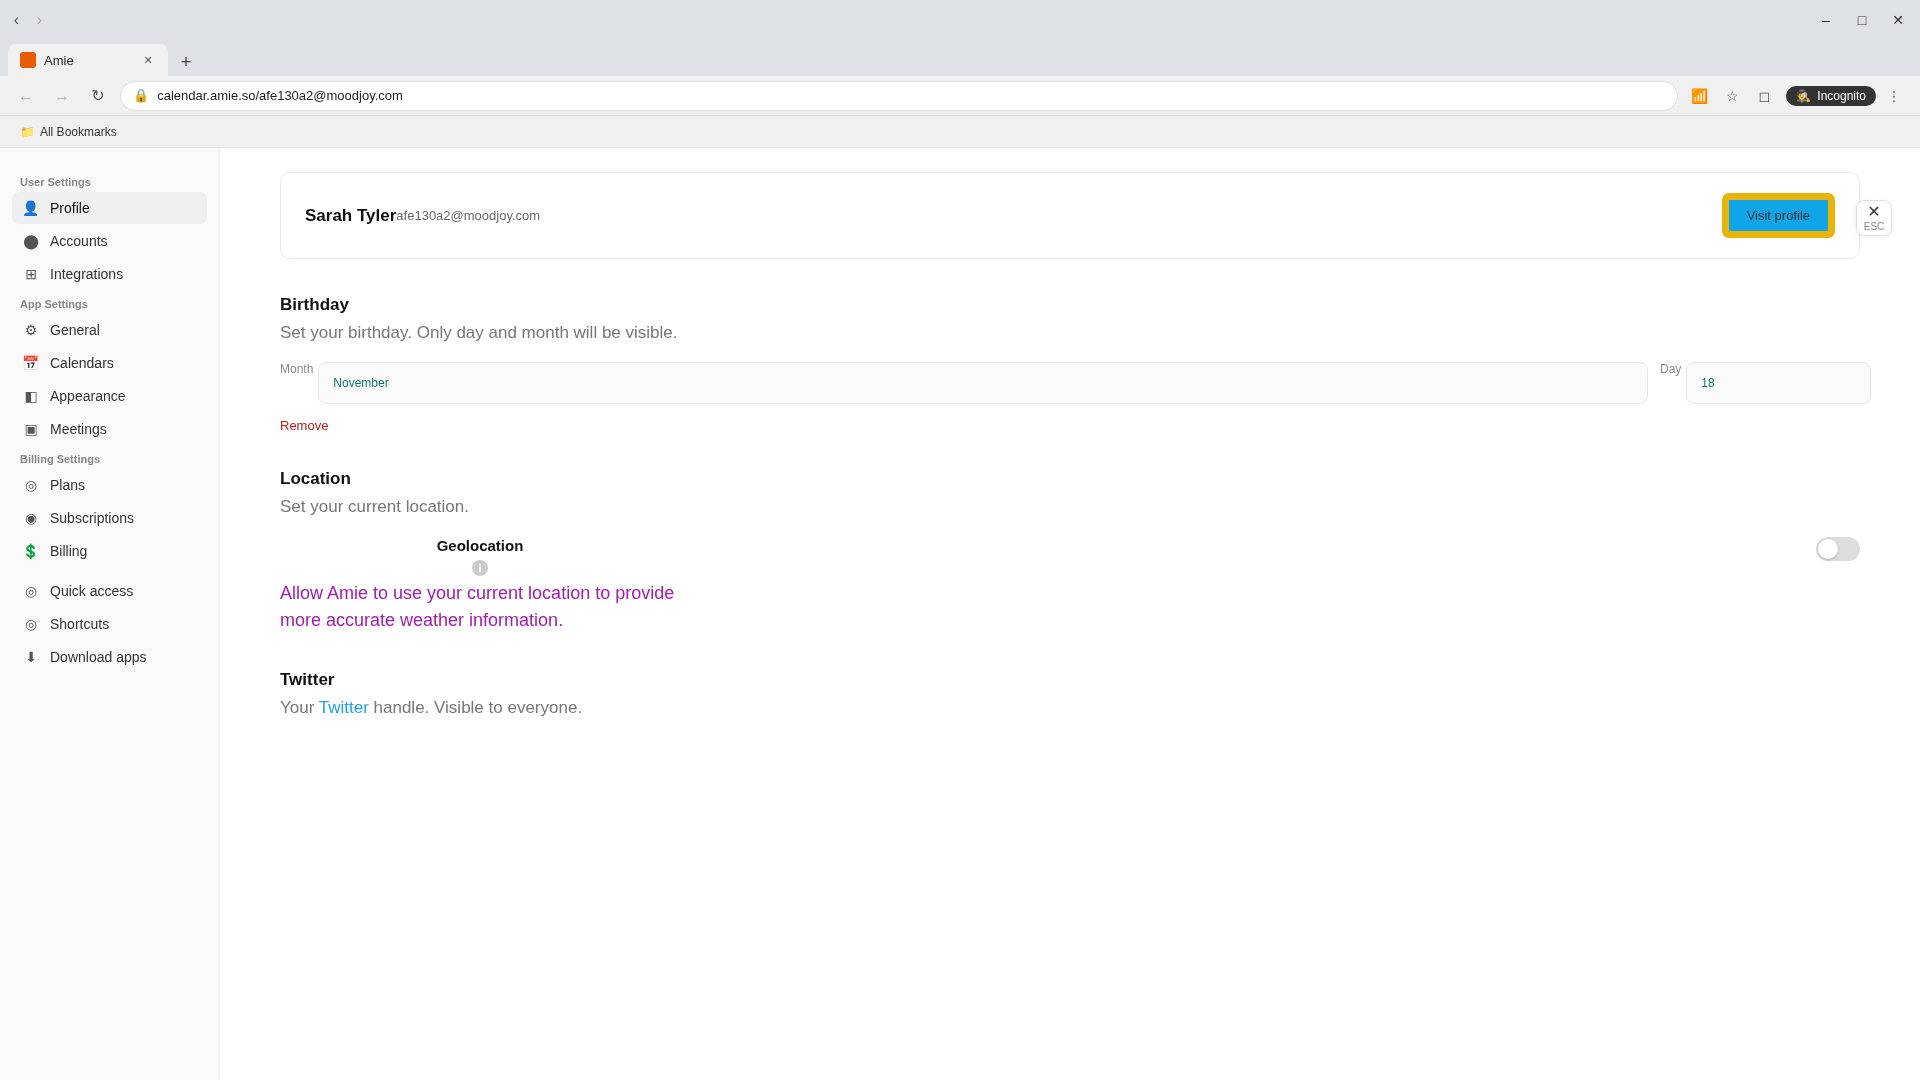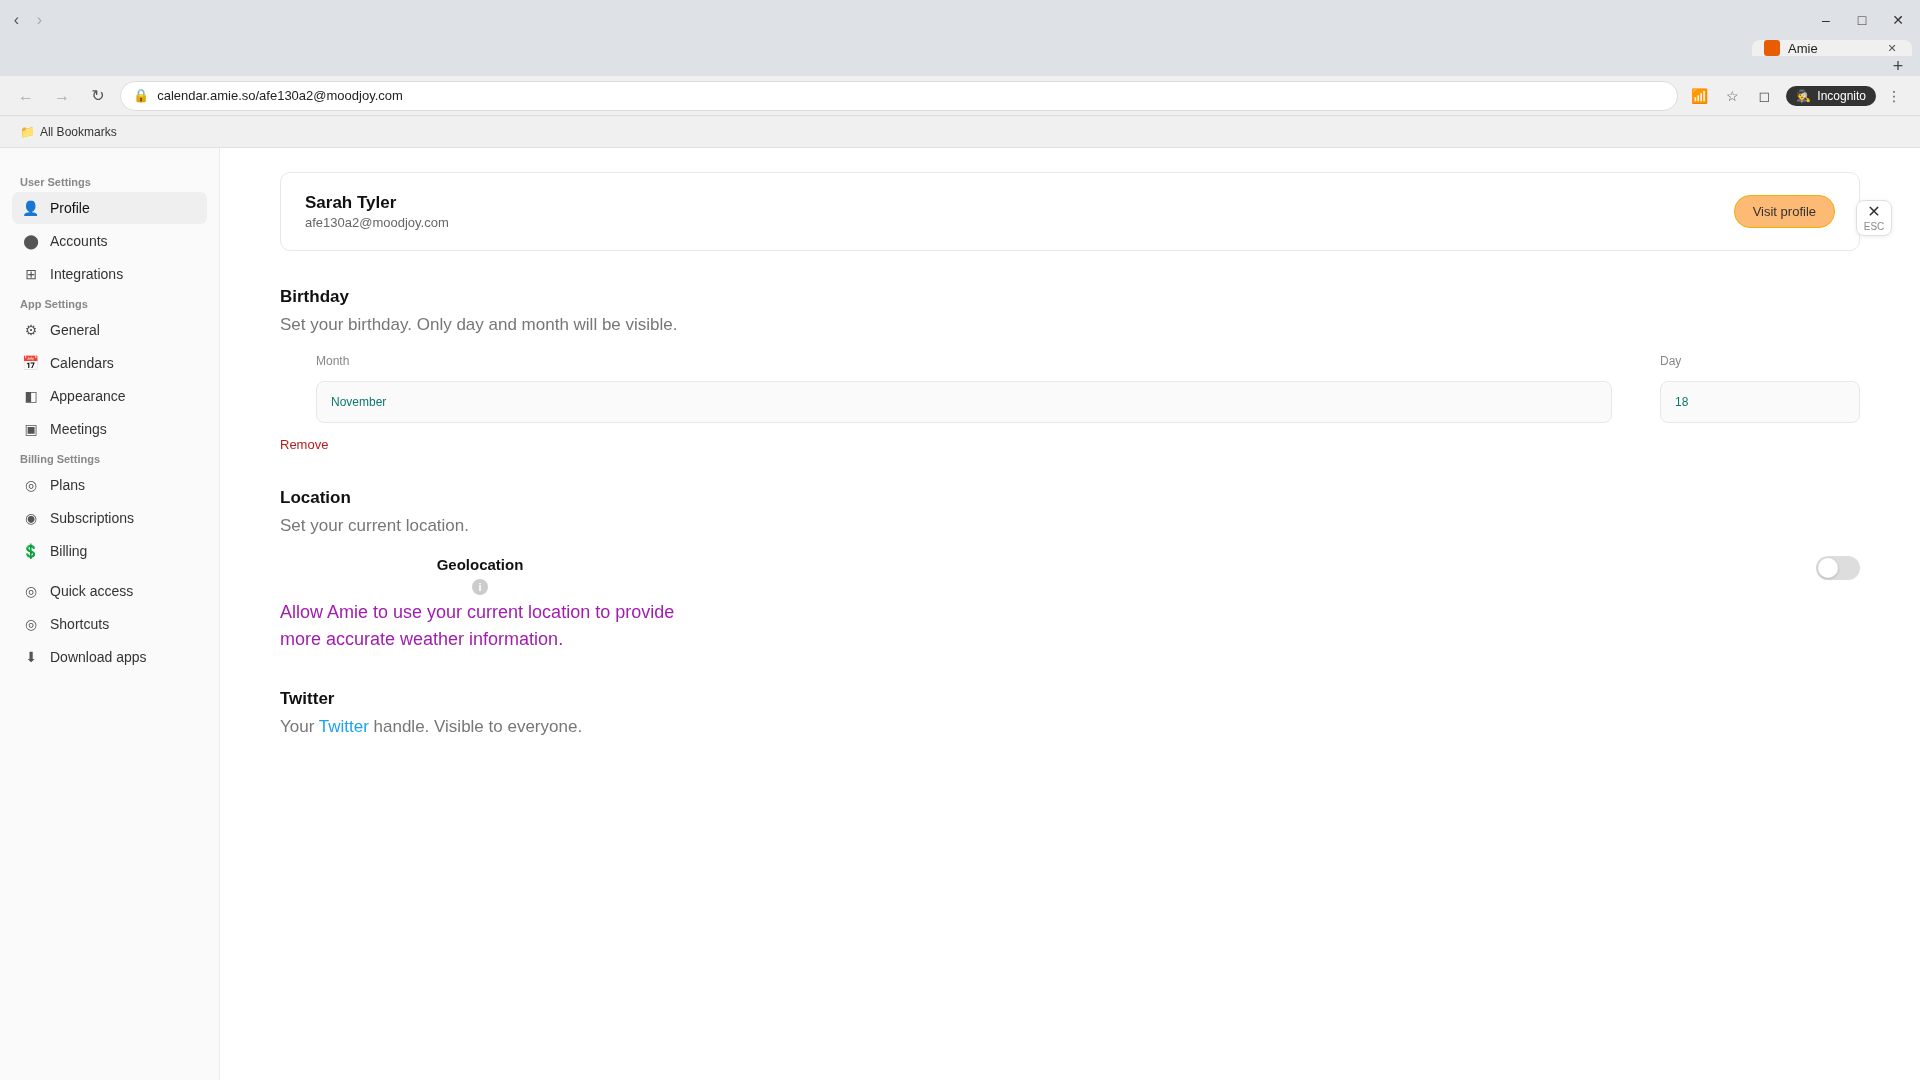--- a/index.html
+++ b/index.html
@@ -23,21 +23,20 @@
       height: 40px;
       padding: 0 8px;
       background: #dee1e6;
     }
     .browser-tabs {
       display: flex;
       align-items: flex-end;
       height: 36px;
       padding: 0 8px;
       background: #dee1e6;
-      flex-direction: column;
     }
     .tab {
       display: flex;
       align-items: center;
       height: 32px;
       padding: 0 12px;
       border-radius: 8px 8px 0 0;
       background: #f0f0f0;
       gap: 8px;
       min-width: 160px;
@@ -241,38 +240,38 @@
       justify-content: space-between;
       padding: 20px 24px;
       border: 1px solid #e8e8e8;
       border-radius: 10px;
       margin-bottom: 36px;
       margin-top: 24px;
       background: #fff;
     }
     .profile-info {
       display: flex;
-      flex-direction: column;
+      flex-direction: row;
       justify-content: space-between;
     }
     .profile-name {
       font-size: 17px;
       font-weight: 600;
       color: #111;
     }
     .profile-email {
       font-size: 13px;
       color: #666;
       margin-top: 2px;
     }
     .visit-profile-btn {
       padding: 8px 18px;
-      border: 1px solid #eab308;
-      border-radius: 16px;
-      background: #fdba74;
+      border: 7px solid #eab308;
+      border-radius: 7px;
+      background: #0ea5e9;
       font-size: 13px;
       color: #333;
       cursor: pointer;
       font-weight: 500;
     }
 
     
     .section {
       margin-bottom: 36px;
     }
@@ -290,23 +289,22 @@
     }
 
     
     .form-row {
       display: flex;
       gap: 12px;
       margin-bottom: 10px;
     }
     .form-group {
       display: flex;
-      flex-direction: column;
-      gap: 13px;
-      margin-left: 36px;
+      flex-direction: row;
+      gap: 5px;
     }
     .form-group.flex-1 { flex: 1; }
     .form-label {
       font-size: 12px;
       color: #888;
       font-weight: 500;
     }
     .form-input {
       height: 42px;
       border: 1px solid #e8e8e8;

